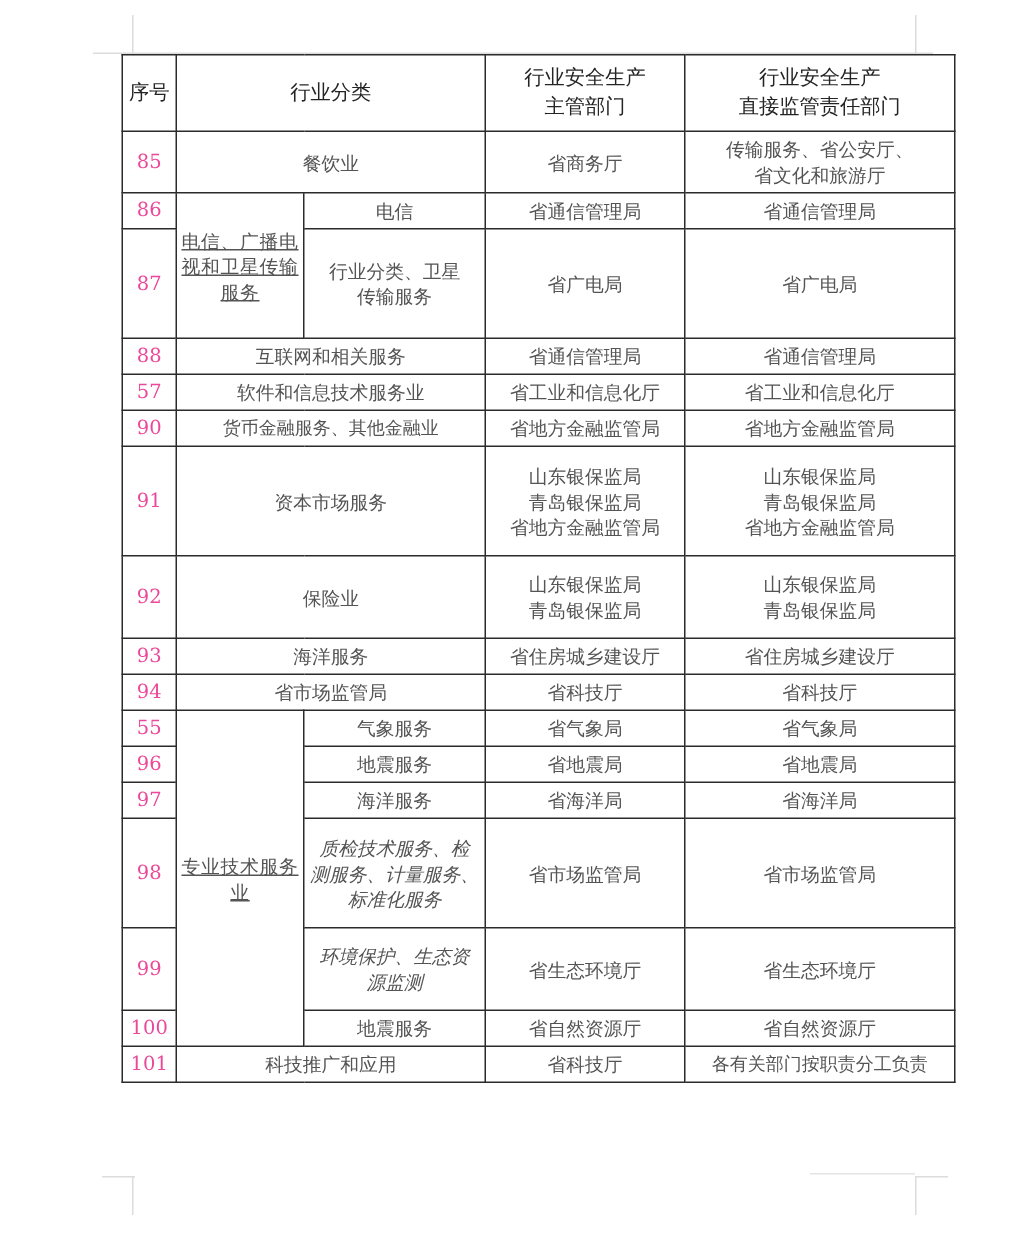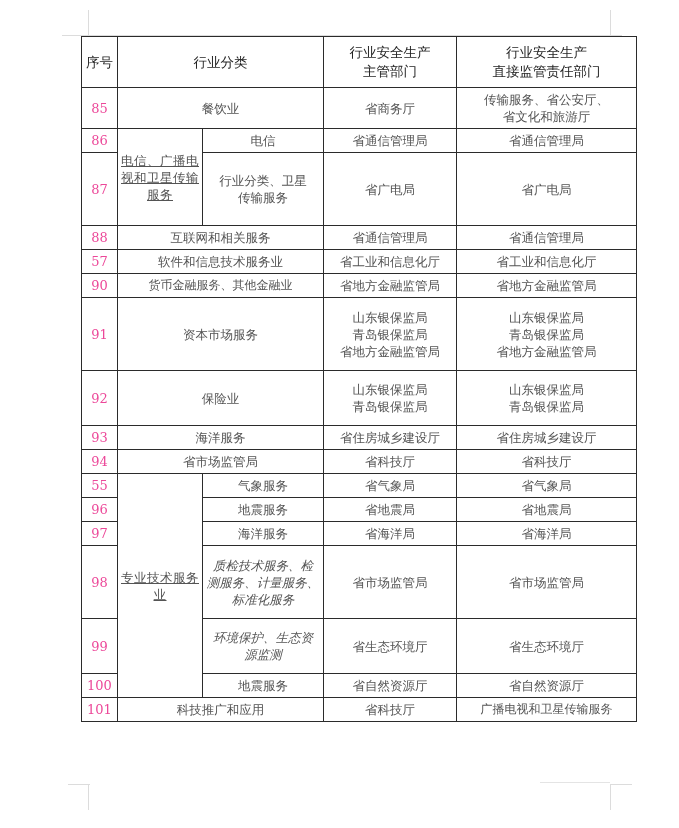--- a/index.html
+++ b/index.html
@@ -259,18 +259,18 @@
     <td class="num">100</td>
     <td>地震服务</td>
     <td>省自然资源厅</td>
     <td>省自然资源厅</td>
   </tr>
 
   <tr>
     <td class="num">101</td>
     <td colspan="2">科技推广和应用</td>
     <td>省科技厅</td>
-    <td style="font-size:12px;">广播电视和卫星传输服务</td>
+    <td style="font-size:12px;">各有关部门按职责分工负责</td>
   </tr>
 
 </tbody>
     </table>
 </div>
 
 </body></html>

